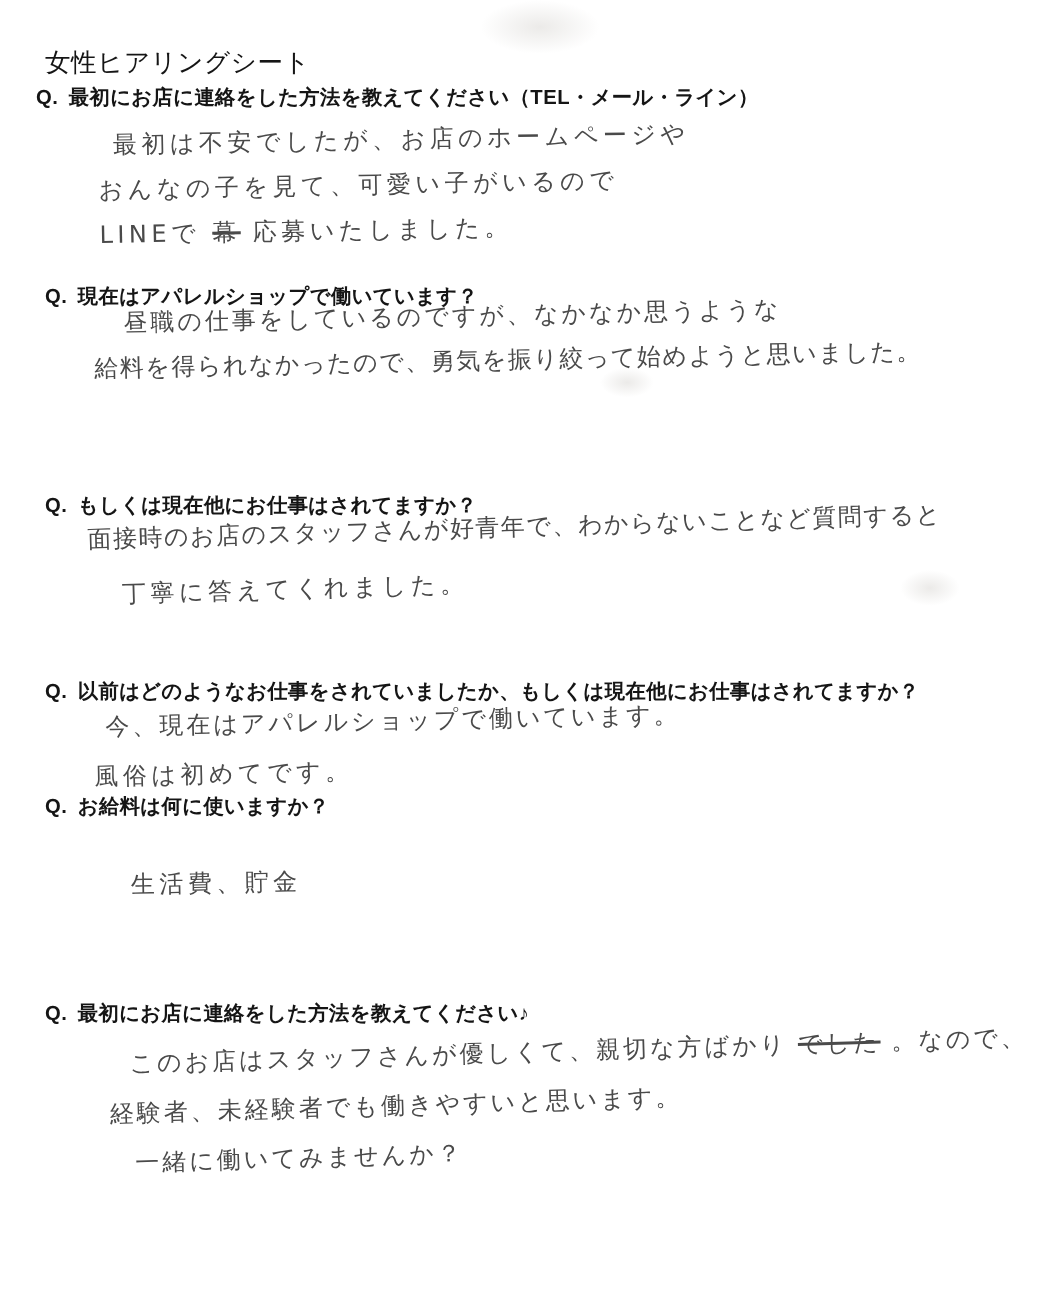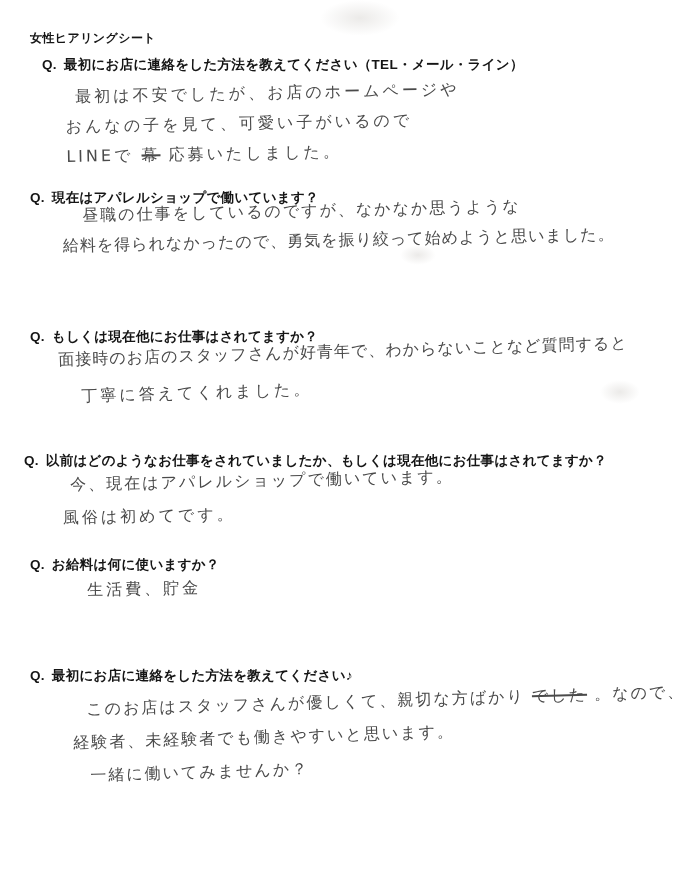--- a/index.html
+++ b/index.html
@@ -7,22 +7,22 @@
     position: relative;
     width: 700px;
     height: 870px;
     background: #ffffff;
     overflow: hidden;
     font-family: "Liberation Sans", sans-serif;
   }
   
   .title {
     position: absolute;
-    font-size: 12px;
-    font-weight: bold;
+    font-size: 17px;
+    font-weight: normal;
     color: #151515;
     letter-spacing: 0.4px;
     white-space: nowrap;
   }
   .qrow {
     position: absolute;
     font-size: 13.5px;
     font-weight: bold;
     color: #151515;
     letter-spacing: 0.3px;
@@ -56,21 +56,21 @@
 <body>
 
 <div class="page">
 
   <div class="artifact" style="left:320px; top:0px; width:80px; height:36px;"></div>
   <div class="artifact" style="left:600px; top:380px; width:40px; height:24px;"></div>
   <div class="artifact" style="left:400px; top:245px; width:36px; height:20px;"></div>
 
   <div class="title" style="left:30px; top:30px;">女性ヒアリングシート</div>
 
-  <div class="qrow" style="left:42px; top:56px;">
+  <div class="qrow" style="left:24px; top:56px;">
     <span class="qlabel">Q.</span><span>最初にお店に連絡をした方法を教えてください（TEL・メール・ライン）</span>
   </div>
 
   <div class="ans" style="left:65px; top:87px; transform:rotate(-1.1deg);">
     <div class="line" style="margin-left:10px; height:30px;">最初は不安でしたが、お店のホームページや</div>
     <div class="line" style="height:30px;">おんなの子を見て、可愛い子がいるので</div>
     <div class="line" style="height:30px;">
       <span>LINEで</span>
       <span class="struck">幕</span>
       <span>応募いたしました。</span>
@@ -88,30 +88,30 @@
 
   <div class="qrow" style="left:30px; top:328px;">
     <span class="qlabel">Q.</span><span>もしくは現在他にお仕事はされてますか？</span>
   </div>
 
   <div class="ans" style="left:58px; top:350px; transform:rotate(-1.7deg);">
     <div class="line tight" style="height:37px;">面接時のお店のスタッフさんが好青年で、わからないことなど質問すると</div>
     <div class="line" style="margin-left:22px; height:32px;">丁寧に答えてくれました。</div>
   </div>
 
-  <div class="qrow" style="left:24px; top:452px;text-align:right;">
+  <div class="qrow" style="left:30px; top:452px;text-align:right;">
     <span class="qlabel">Q.</span><span>以前はどのようなお仕事をされていましたか、もしくは現在他にお仕事はされてますか？</span>
   </div>
 
   <div class="ans" style="left:62px; top:475px; transform:rotate(-1.2deg);">
     <div class="line mid" style="margin-left:8px; height:33px;">今、現在はアパレルショップで働いています。</div>
     <div class="line" style="height:30px;">風俗は初めてです。</div>
   </div>
 
-  <div class="qrow" style="left:30px; top:556px;text-align:right;">
+  <div class="qrow" style="left:30px; top:529px;text-align:right;">
     <span class="qlabel">Q.</span><span>お給料は何に使いますか？</span>
   </div>
 
   <div class="ans" style="left:87px; top:580px; transform:rotate(-1deg);">
     <div class="line" style="height:30px;">生活費、貯金</div>
   </div>
 
   <div class="qrow" style="left:30px; top:667px;">
     <span class="qlabel">Q.</span><span>最初にお店に連絡をした方法を教えてください♪</span>
   </div>

